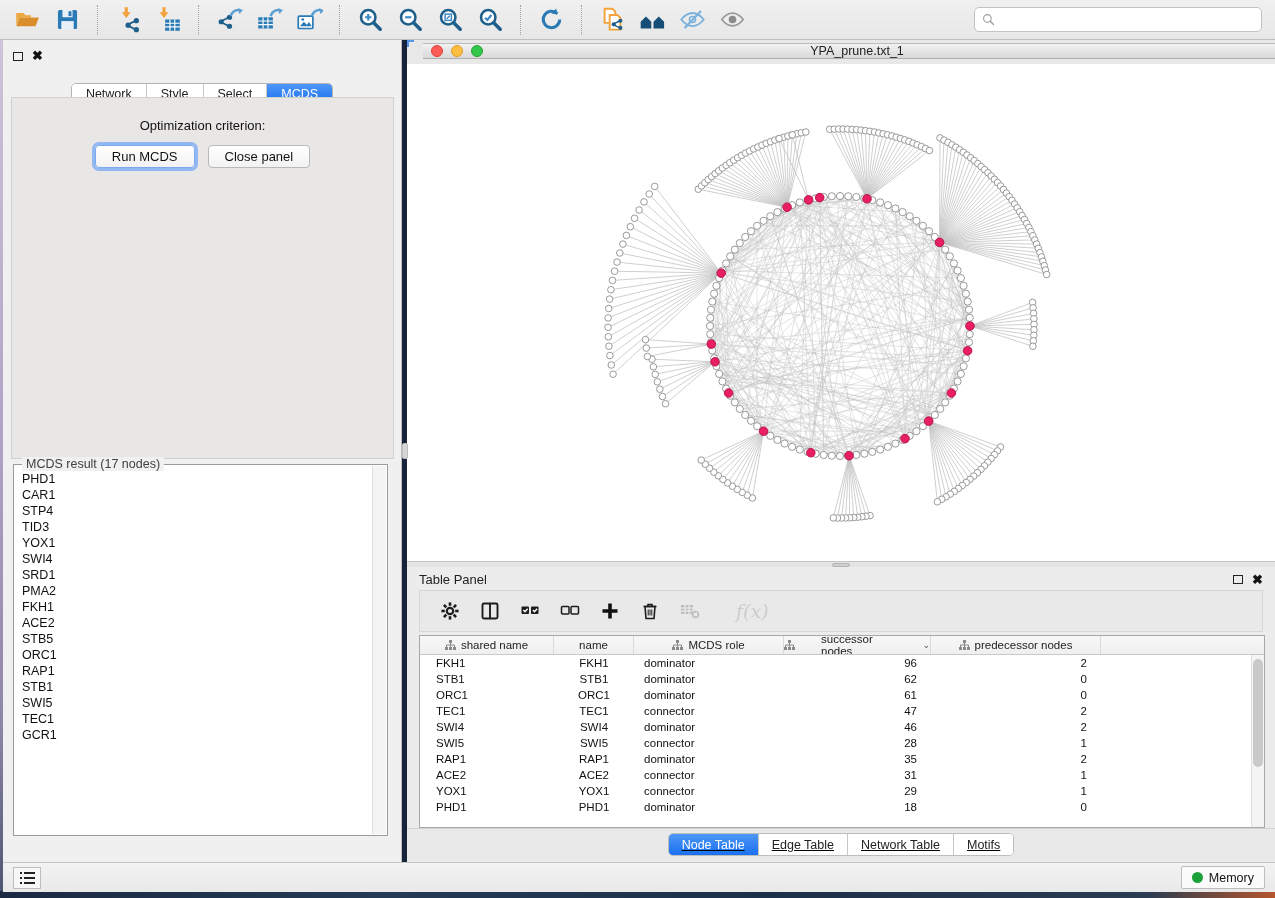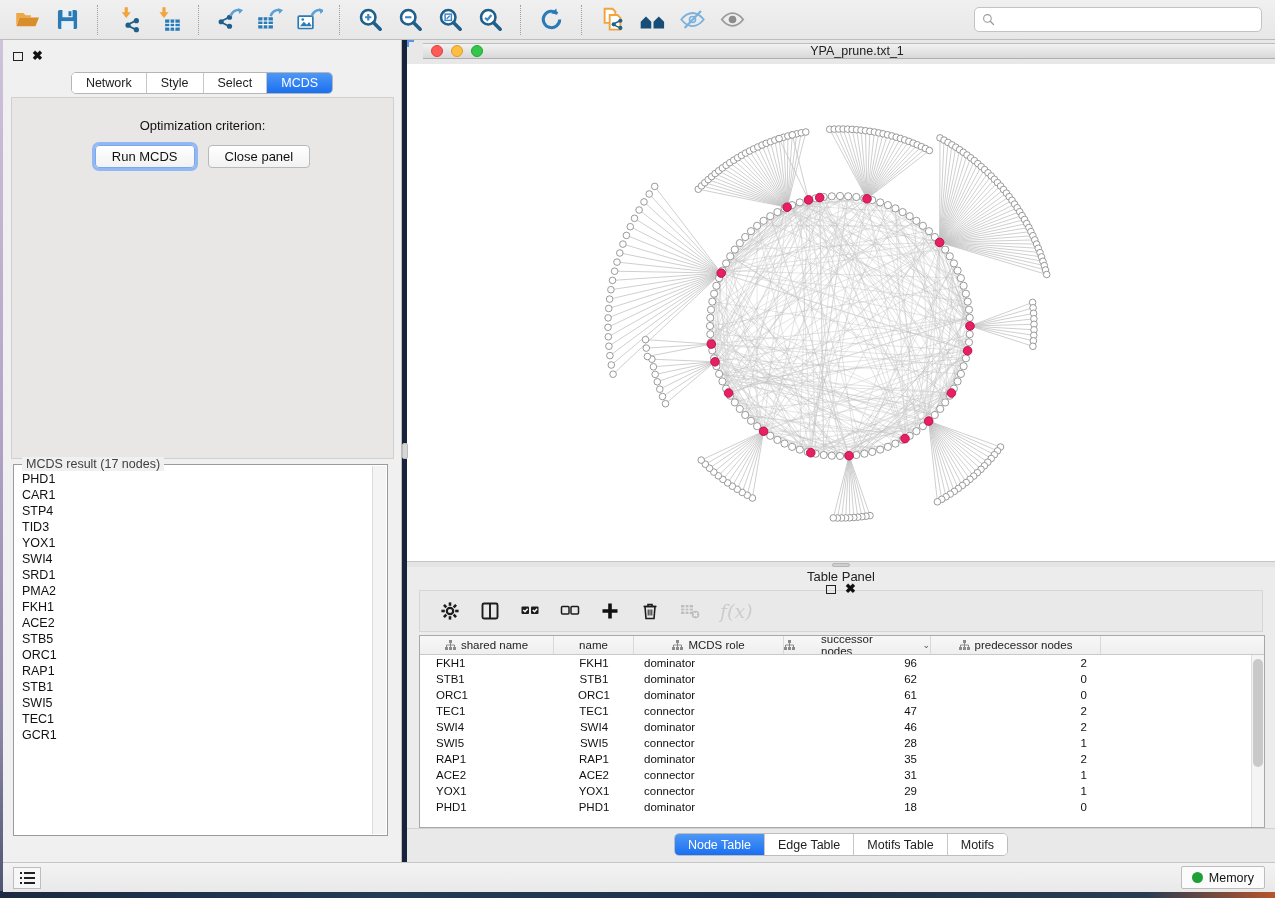--- a/index.html
+++ b/index.html
@@ -30,21 +30,21 @@
 
   
   #control-panel { position:absolute; left:3px; top:40px; width:399px; height:822px;
     background:#f1f0f0; border-right:1px solid #bdbdbd; z-index:4; }
   #cp-header { height:28px; display:flex; align-items:center; padding:4px 10px 0 10px;
     font-size:13px; color:#222; }
   #cp-header .hdr-title { flex:1; }
   .panel-glyphs { display:flex; align-items:center; gap:9px; }
   .float-glyph { width:10px; height:9px; border:1.4px solid #222; display:inline-block; }
   .close-glyph { font-size:13px; font-weight:bold; color:#111; line-height:10px; }
-  #cp-tabs { position:absolute; left:0; top:32px; width:100%; display:flex; justify-content:center; }
+  #cp-tabs { position:absolute; left:0; top:43px; width:100%; display:flex; justify-content:center; }
   .seg { display:flex; border:1px solid #b5b5b5; border-radius:5px; overflow:hidden; background:#fff; }
   .seg-btn { padding:3px 14px; font-size:12.5px; color:#222; background:#fff;
     border:none; border-right:1px solid #c7c7c7; cursor:pointer; }
   .seg-btn:last-child { border-right:none; }
   .seg-btn.active { background:linear-gradient(#4f97f7,#1a70f0); color:#fff; }
   #cp-content { position:absolute; left:8px; top:57px; width:383px; height:362px;
     background:#e9e6e6; border:1px solid #d2cfcf; }
   #opt-label { text-align:center; margin-top:20px; font-size:13px; color:#111; }
   #opt-select { margin:8px auto 0 auto; width:325px; height:23px; background:#fff;
     border:1px solid #b9b9b9; border-radius:4px; display:flex; align-items:center; cursor:pointer; }
@@ -90,28 +90,28 @@
     background:#e4e4e4; border-top:1px solid #c4c4c4; }
   #h-handle { position:absolute; left:50%; top:1px; width:18px; height:4px; margin-left:-9px;
     background:#cfcfcf; border:1px solid #b5b5b5; border-radius:2px; }
   #v-handle { position:absolute; left:402px; top:443px; width:6px; height:16px;
     background:#d6d6d6; border:1px solid #bdbdbd; border-radius:2px; z-index:6; }
 
   
   #table-panel { position:absolute; left:407px; top:567px; width:868px; height:295px;
     background:#ececec; z-index:3; }
   #tp-header { height:23px; display:flex; align-items:center; padding:2px 12px 0 12px;
-    font-size:13px; color:#222;flex-direction:column; }
+    font-size:13px; color:#222; }
   #tp-header .hdr-title { flex:1; }
   #tp-toolbar { height:42px; margin:0 12px; background:#e9e9e9; border:1px solid #d6d6d6;
     display:flex; align-items:center; gap:20px; padding-left:20px; }
   .tt-btn { background:none; border:none; cursor:pointer; display:flex; align-items:center; }
   .tt-btn svg { width:20px; height:20px; }
   .tt-btn.disabled { opacity:.45; cursor:default; }
-  .fx-label { font-family:"DejaVu Serif", serif; font-style:italic; font-size:19px; color:#a9a9a9; }
+  .fx-label { font-family:"DejaVu Serif", serif; font-style:italic; font-size:19px; color:#a9a9a9;margin-left:16px; }
 
   #table-wrap { position:absolute; left:12px; right:10px; top:68px; bottom:34px;
     background:#fff; border:1px solid #a8a8a8; overflow:hidden; }
   #thead { display:flex; height:19px; background:linear-gradient(#f7f7f7,#efefef);
     border-bottom:1px solid #c9c9c9; }
   .th { display:flex; align-items:center; justify-content:center; gap:5px;
     border-right:1px solid #d9d9d9; font-size:11.5px; color:#222; overflow:hidden; }
   .th svg { width:11px; height:11px; flex:none; }
   .sort-chevron { font-size:9px; color:#555; }
   .trow { display:flex; height:16px; }
@@ -120,21 +120,21 @@
   .td.l2 { text-align:left; padding-left:10px; }
   .td.c { text-align:center; }
   .td.r { text-align:right; padding-right:14px; }
   #tbody-scroll { position:absolute; right:0; top:19px; width:13px; bottom:0;
     background:#f4f4f4; border-left:1px solid #dedede; }
   #tbody-thumb { position:absolute; left:1px; right:1px; top:4px; height:108px;
     background:#c9c9c9; border-radius:6px; }
 
   #tp-tabs-strip { position:absolute; left:0; right:0; bottom:0; height:34px;
     background:#e9e9e9; border-top:1px solid #d2d2d2; display:flex; justify-content:center;
-    align-items:flex-start; padding-top:4px; }
+    align-items:flex-start; padding-top:4px;text-decoration:underline; }
   #tp-tabs { display:flex; border:1px solid #bdbdbd; border-radius:5px; overflow:hidden;
     background:#fff; height:23px; }
   .tp-tab { padding:3px 13px; font-size:12.5px; color:#222; background:#fff; border:none;
     border-right:1px solid #c7c7c7; cursor:pointer; }
   .tp-tab:last-child { border-right:none; }
   .tp-tab.active { background:linear-gradient(#4f97f7,#1a70f0); color:#fff; }
 
   
   #status-bar { position:absolute; left:3px; top:862px; width:1272px; height:30px;
     background:linear-gradient(#f3f3f3,#e9e9e9); border-top:1px solid #c6c6c6;
@@ -1407,21 +1407,21 @@
           </div>
         </div>
       <div id="tbody-scroll">
         <div id="tbody-thumb"></div>
       </div>
     </div>
     <div id="tp-tabs-strip">
       <div id="tp-tabs">
           <button class="tp-tab active">Node Table</button>
           <button class="tp-tab">Edge Table</button>
-          <button class="tp-tab">Motifs Table</button>
+          <button class="tp-tab">Network Table</button>
           <button class="tp-tab">Motifs</button>
         </div>
     </div>
   </div>
 
   <div id="status-bar">
     <button id="list-btn">
       <svg viewBox="0 0 15 12">
         <g fill="#222">
             <rect x="0" y="0" width="2" height="2"></rect>

